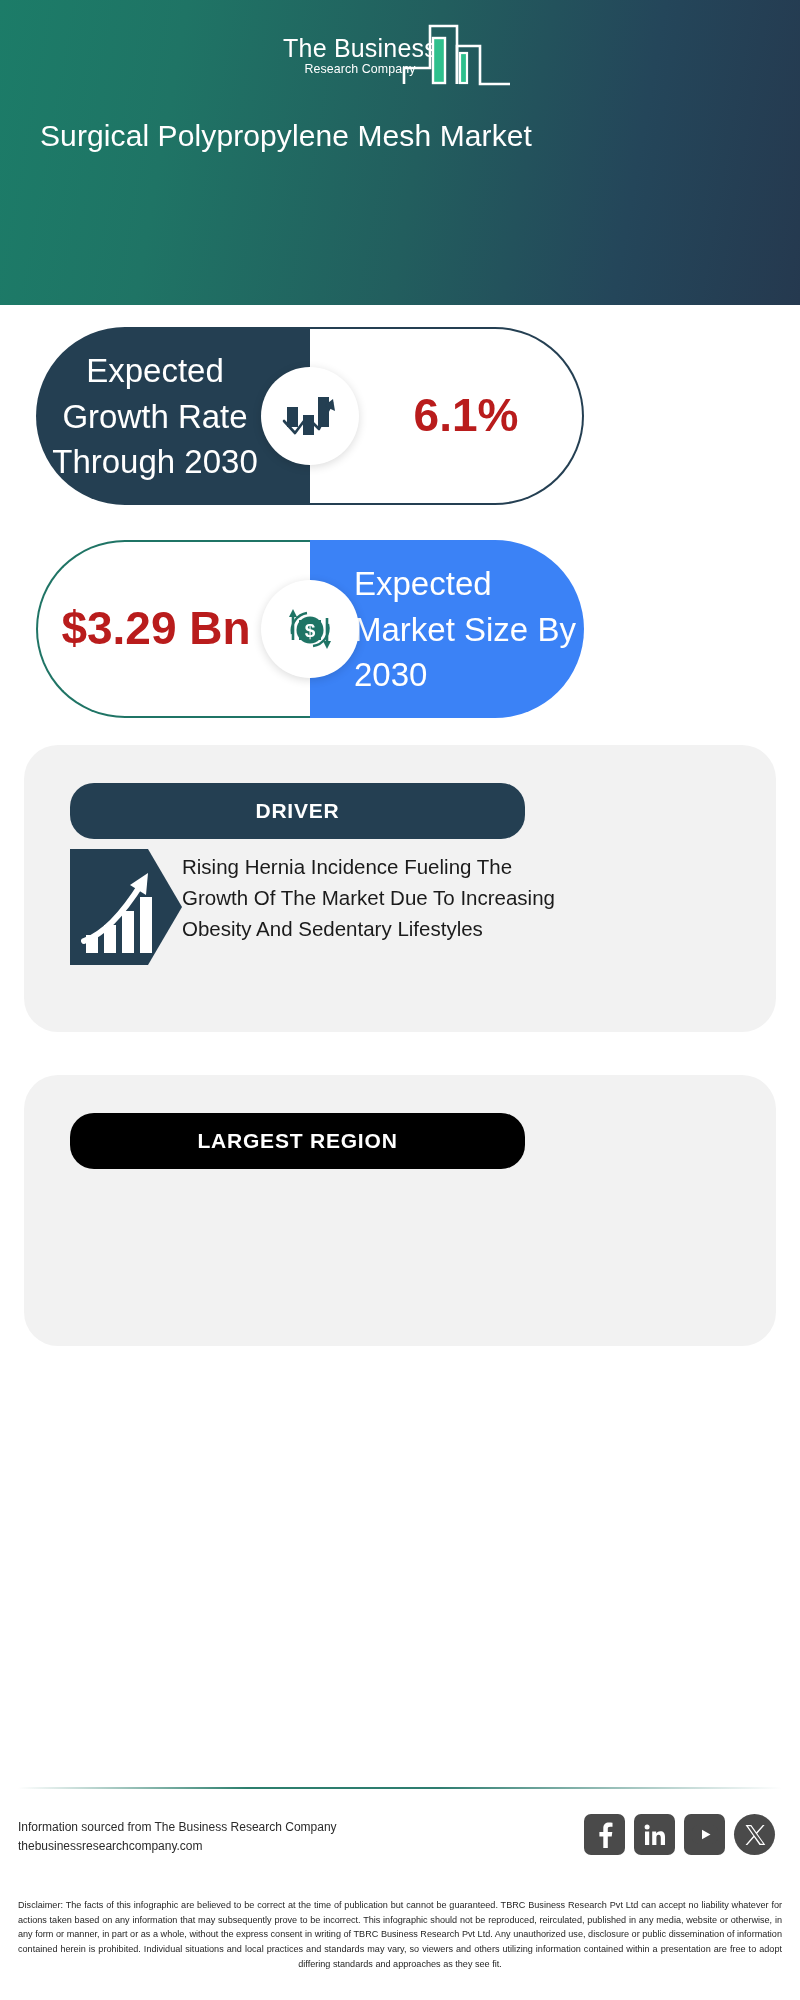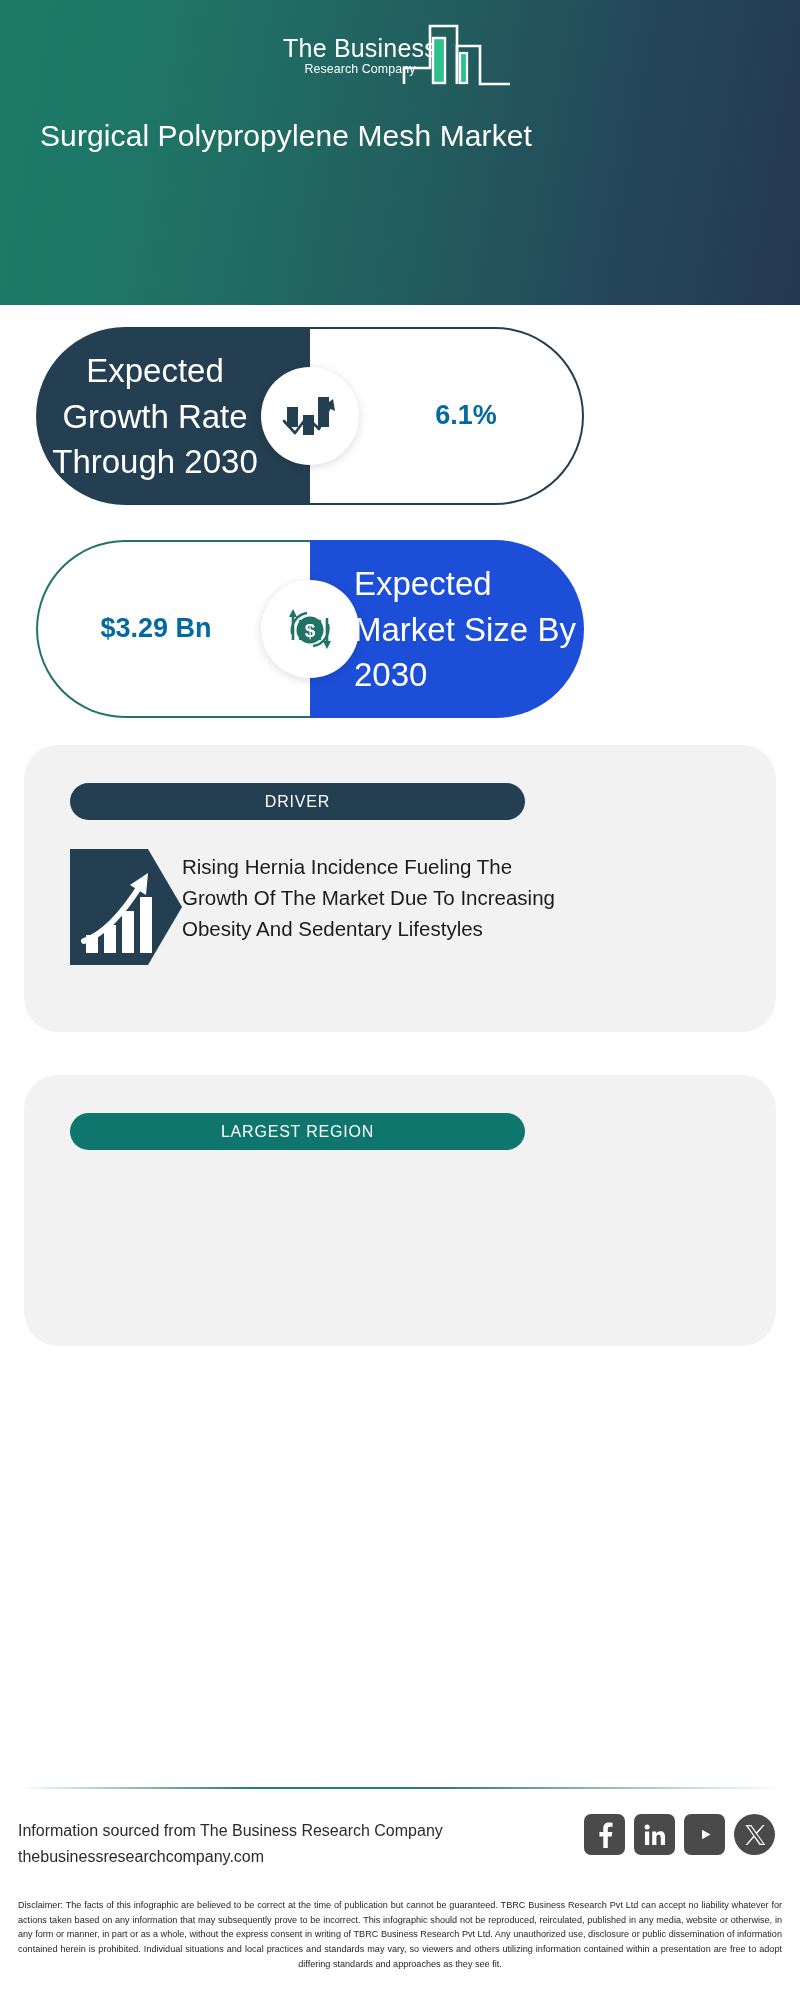--- a/index.html
+++ b/index.html
@@ -107,21 +107,21 @@
     background: #ffffff;
   }
   
   .size-left {
     border: 2.5px solid #1f7465;
     border-right: none;
     border-radius: 89px 0 0 89px;
     background: #ffffff;
   }
   .size-right {
-    background: #1d4ed8;
+    background: #3b82f6;
     border-radius: 0 89px 89px 0;
   }
 
   .stat-label {
     position: absolute;
     top: 50%;
     transform: translateY(-50%);
     width: 100%;
     text-align: center;
     color: #ffffff;
@@ -132,22 +132,22 @@
   }
   .growth-left .stat-label { padding-left: 6px; padding-right: 42px; }
   .size-right  .stat-label { padding-left: 44px; padding-right: 6px; text-align: left;}
 
   .stat-value {
     position: absolute;
     top: 50%;
     transform: translateY(-50%);
     width: 100%;
     text-align: center;
-    color: #0369a1;
-    font-size: 27px;
+    color: #b91c1c;
+    font-size: 46px;
     font-weight: 700;
     line-height: 1.25;
   }
   .growth-right .stat-value { padding-left: 40px; }
   .size-left .stat-value { padding-right: 36px; }
 
   .icon-circle {
     position: absolute;
     left: 50%; top: 50%;
     transform: translate(-50%, -50%);
@@ -170,32 +170,32 @@
     border-radius: 34px;
   }
   .panel-driver { top: 745px; height: 287px; }
   .panel-region { top: 1075px; height: 271px; }
 
   .pill {
     position: absolute;
     left: 46px;
     top: 38px;
     width: 455px;
-    height: 37px;
+    height: 56px;
     border-radius: 24px;
     display: flex;
     align-items: center;
     justify-content: center;
     color: #ffffff;
-    font-size: 16px;
-    font-weight: 400;
+    font-size: 21px;
+    font-weight: 700;
     letter-spacing: 0.8px;
   }
   .pill-driver { background: #243f52; }
-  .pill-region { background: #0f766e; width: 455px; }
+  .pill-region { background: #000000; width: 455px; }
 
   .panel-body {
     position: absolute;
     left: 46px;
     top: 104px;
     right: 40px;
     display: flex;
     align-items: flex-start;
   }
   .shield {
@@ -226,21 +226,21 @@
     position: absolute;
     left: 18px;
     top: 1818px;
     width: 764px;
     height: 62px;
   }
   .footer-text {
     position: absolute;
     left: 0; top: 0;
     color: #2b2b2b;
-    font-size: 16px;
+    font-size: 12px;
     line-height: 1.6;
   }
   .socials {
     position: absolute;
     right: 7px;
     top: -4px;
     display: flex;
     gap: 9px;
     align-items: center;
   }

